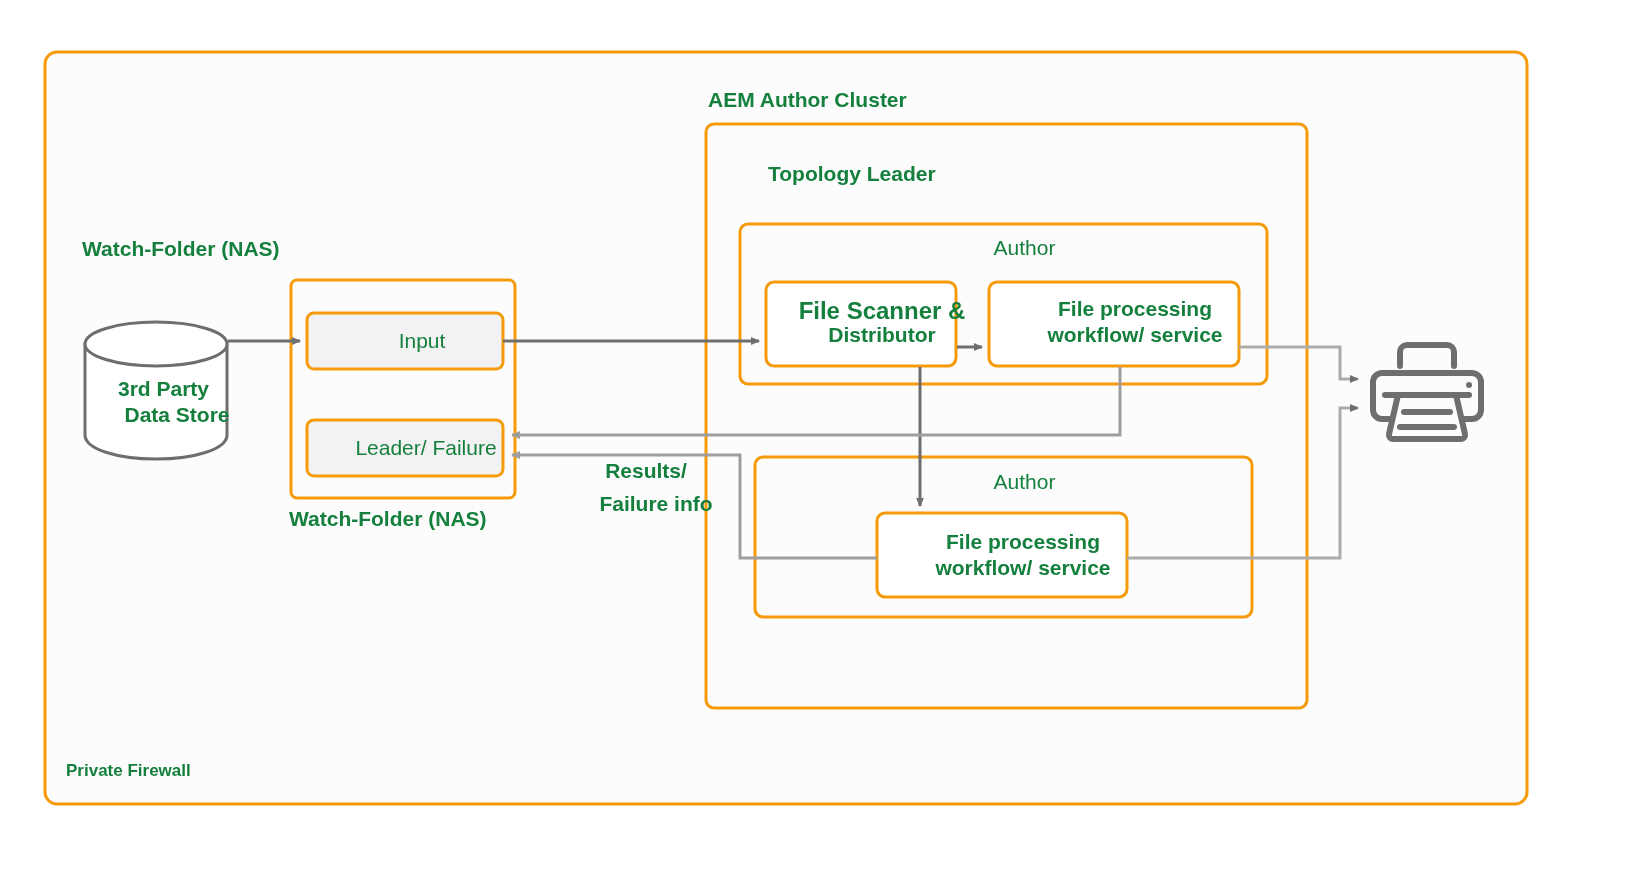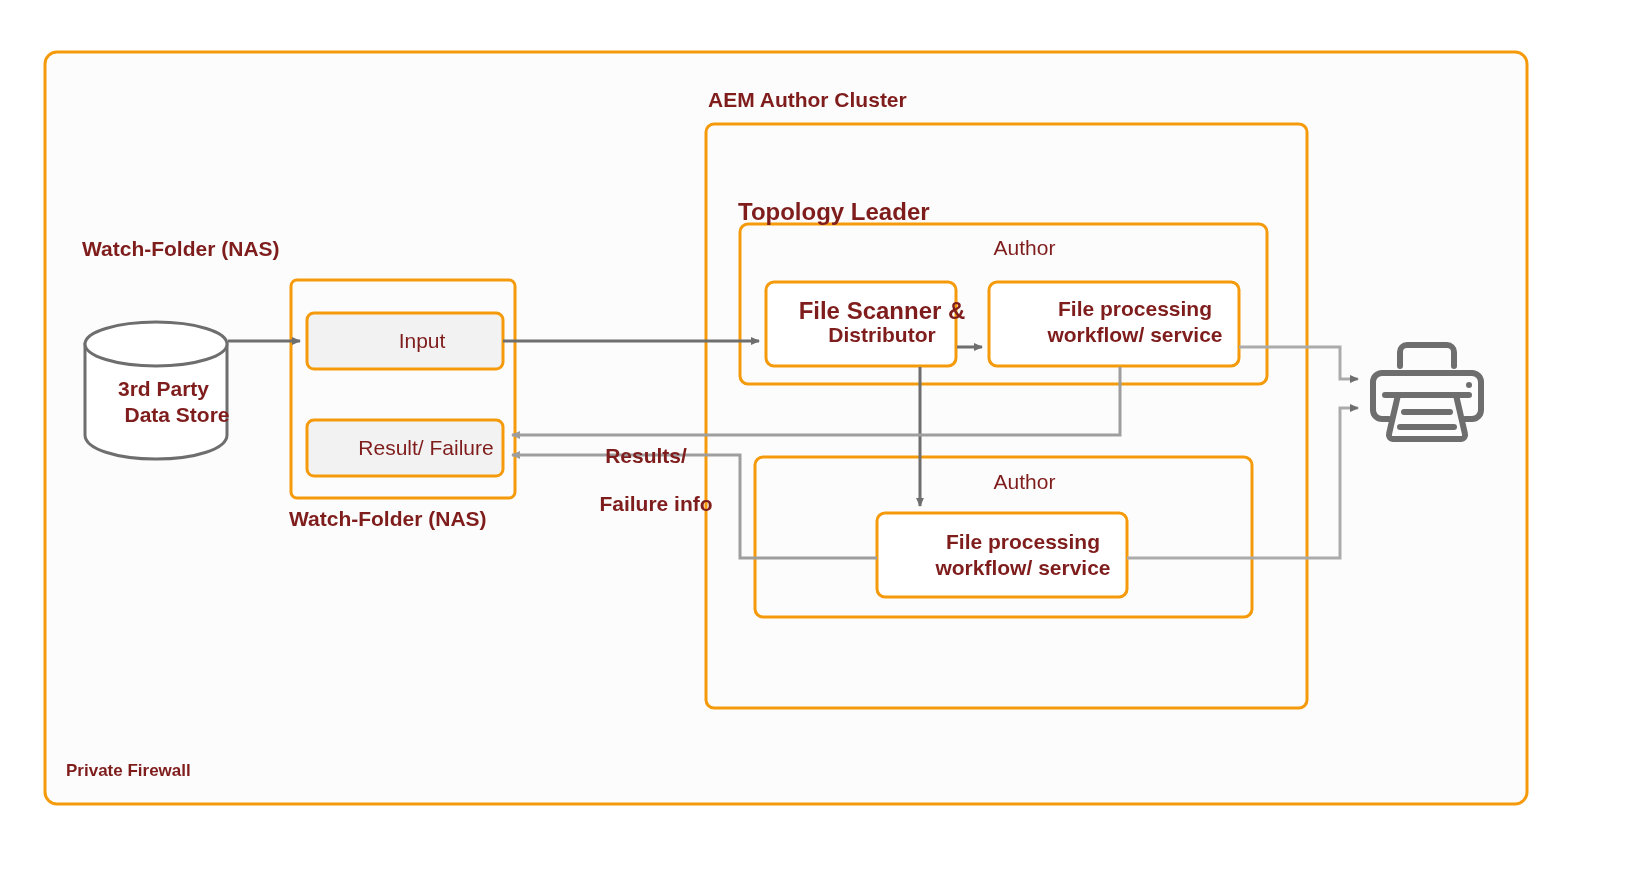--- a/index.html
+++ b/index.html
@@ -20,21 +20,21 @@
   }
   svg.layer {
     position: absolute;
     left: 0;
     top: 0;
     width: 1637px;
     height: 895px;
   }
   .lbl {
     position: absolute;
-    color: #7f1d1d;
+    color: #15803d;
     line-height: 1.18;
     white-space: pre;
     pointer-events: none;
   }
   .lbl.b  { font-weight: bold; }
   .lbl.ctr { text-align: center; margin-left: 21px; }
 </style>
 </head>
 <body>
 
@@ -101,40 +101,40 @@
       <circle cx="1469" cy="385" r="3" fill="#6E6E6E" stroke="none"></circle>
     </g>
   </svg>
 
   <div class="lbl b" style="left:82px; top:237px; font-size:21px;">Watch-Folder (NAS)</div>
 
   <div class="lbl b" style="left:289px; top:507px; font-size:21px;">Watch-Folder (NAS)</div>
 
   <div class="lbl ctr" style="left:307px; top:329px; width:188px; font-size:21px;">Input</div>
 
-  <div class="lbl ctr" style="left:307px; top:436px; width:196px; font-size:21px;">Result/ Failure</div>
+  <div class="lbl ctr" style="left:307px; top:436px; width:196px; font-size:21px;">Leader/ Failure</div>
 
   <div class="lbl b ctr" style="left:86px; top:377px; width:113px; font-size:21px;">3rd Party</div>
   <div class="lbl b ctr" style="left:86px; top:403px; width:140px; font-size:21px;">Data Store</div>
 
   <div class="lbl b" style="left:708px; top:88px; font-size:21px;">AEM Author Cluster</div>
 
-  <div class="lbl b" style="left:738px; top:162px; font-size:24px;margin-top:36px;">Topology Leader</div>
+  <div class="lbl b" style="left:768px; top:162px; font-size:21px;">Topology Leader</div>
 
   <div class="lbl ctr" style="left:740px; top:236px; width:527px; font-size:21px;">Author</div>
 
   <div class="lbl b ctr" style="left:766px; top:297px; width:190px; font-size:24px;">File Scanner &amp;</div>
   <div class="lbl b ctr" style="left:766px; top:323px; width:190px; font-size:21px;">Distributor</div>
 
   <div class="lbl b ctr" style="left:989px; top:297px; width:250px; font-size:21px;">File processing</div>
   <div class="lbl b ctr" style="left:989px; top:323px; width:250px; font-size:21px;">workflow/ service</div>
 
   <div class="lbl ctr" style="left:755px; top:470px; width:497px; font-size:21px;">Author</div>
 
   <div class="lbl b ctr" style="left:877px; top:530px; width:250px; font-size:21px;">File processing</div>
   <div class="lbl b ctr" style="left:877px; top:556px; width:250px; font-size:21px;">workflow/ service</div>
 
-  <div class="lbl b ctr" style="left:534px; top:444px; width:182px; font-size:21px;">Results/</div>
+  <div class="lbl b ctr" style="left:534px; top:459px; width:182px; font-size:21px;">Results/</div>
   <div class="lbl b ctr" style="left:544px; top:492px; width:182px; font-size:21px;">Failure info</div>
 
   <div class="lbl b" style="left:66px; top:761px; font-size:17px;text-align:right;">Private Firewall</div>
 
 </div>
 
 </body></html>

